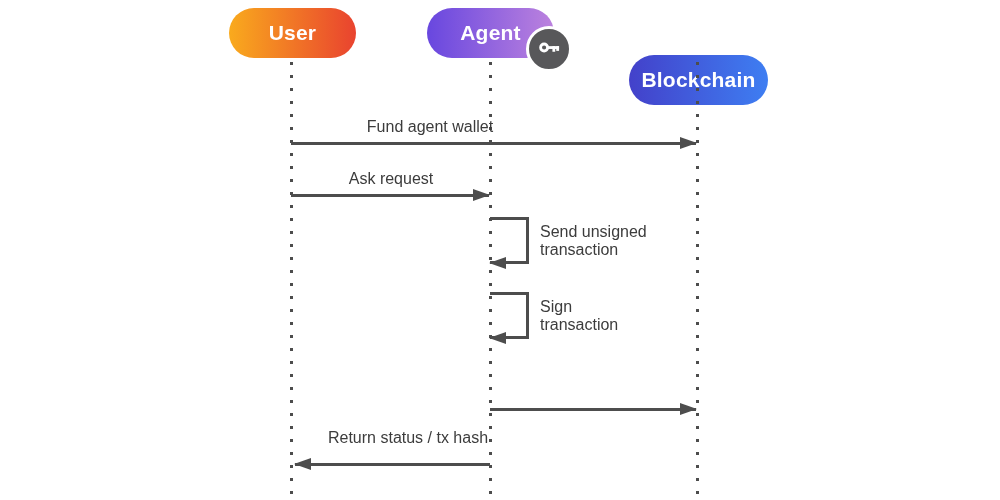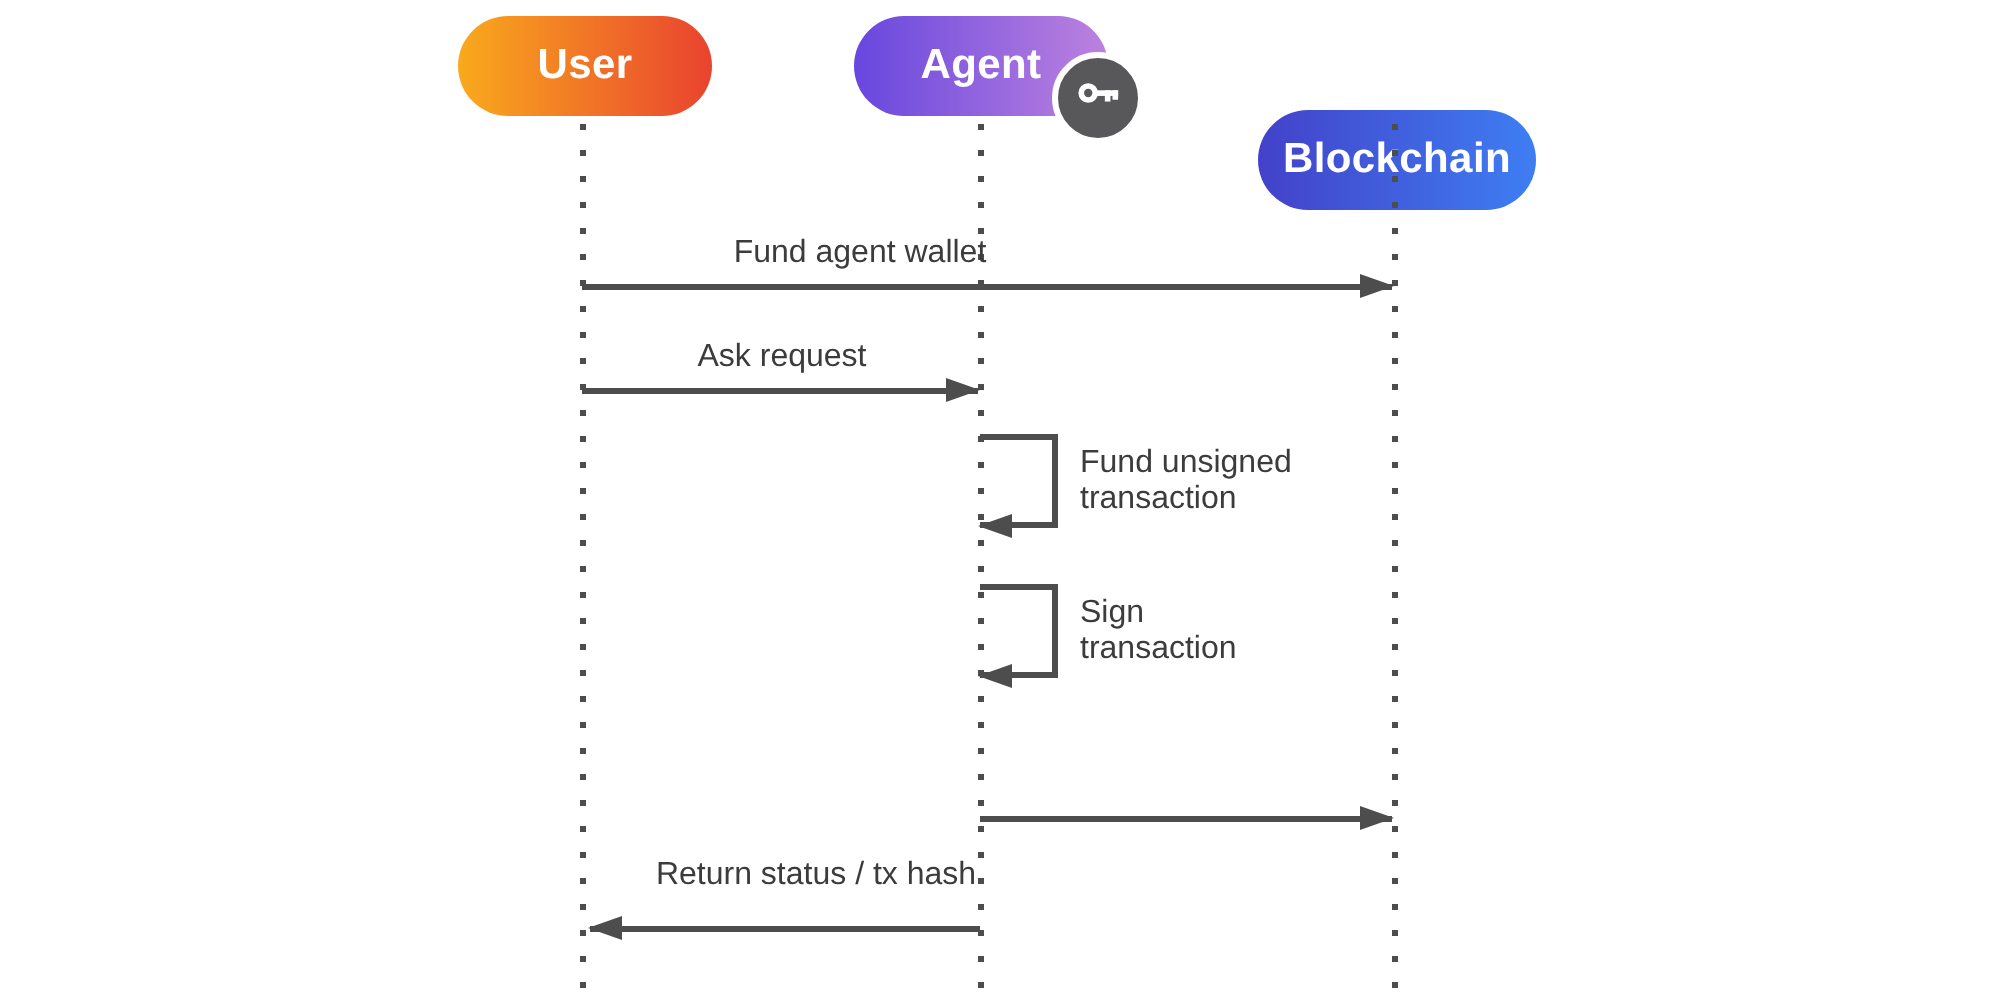--- a/index.html
+++ b/index.html
@@ -170,21 +170,21 @@
   <div class="lifeline lifeline-blockchain"></div>
 
   <div class="msg-label centered label-fund">Fund agent wallet</div>
   <div class="msg-arrow right arrow-fund"></div>
 
   <div class="msg-label centered label-ask">Ask request</div>
   <div class="msg-arrow right arrow-ask"></div>
 
   <div class="self-loop loop-craft"></div>
   <div class="msg-label label-craft">
-    <div>Fund unsigned</div>
+    <div>Send unsigned</div>
     <div>transaction</div>
   </div>
 
   <div class="self-loop loop-sign"></div>
   <div class="msg-label label-sign">
     <div>Sign</div>
     <div>transaction</div>
   </div>
 
   <div class="msg-arrow right arrow-send"></div>

